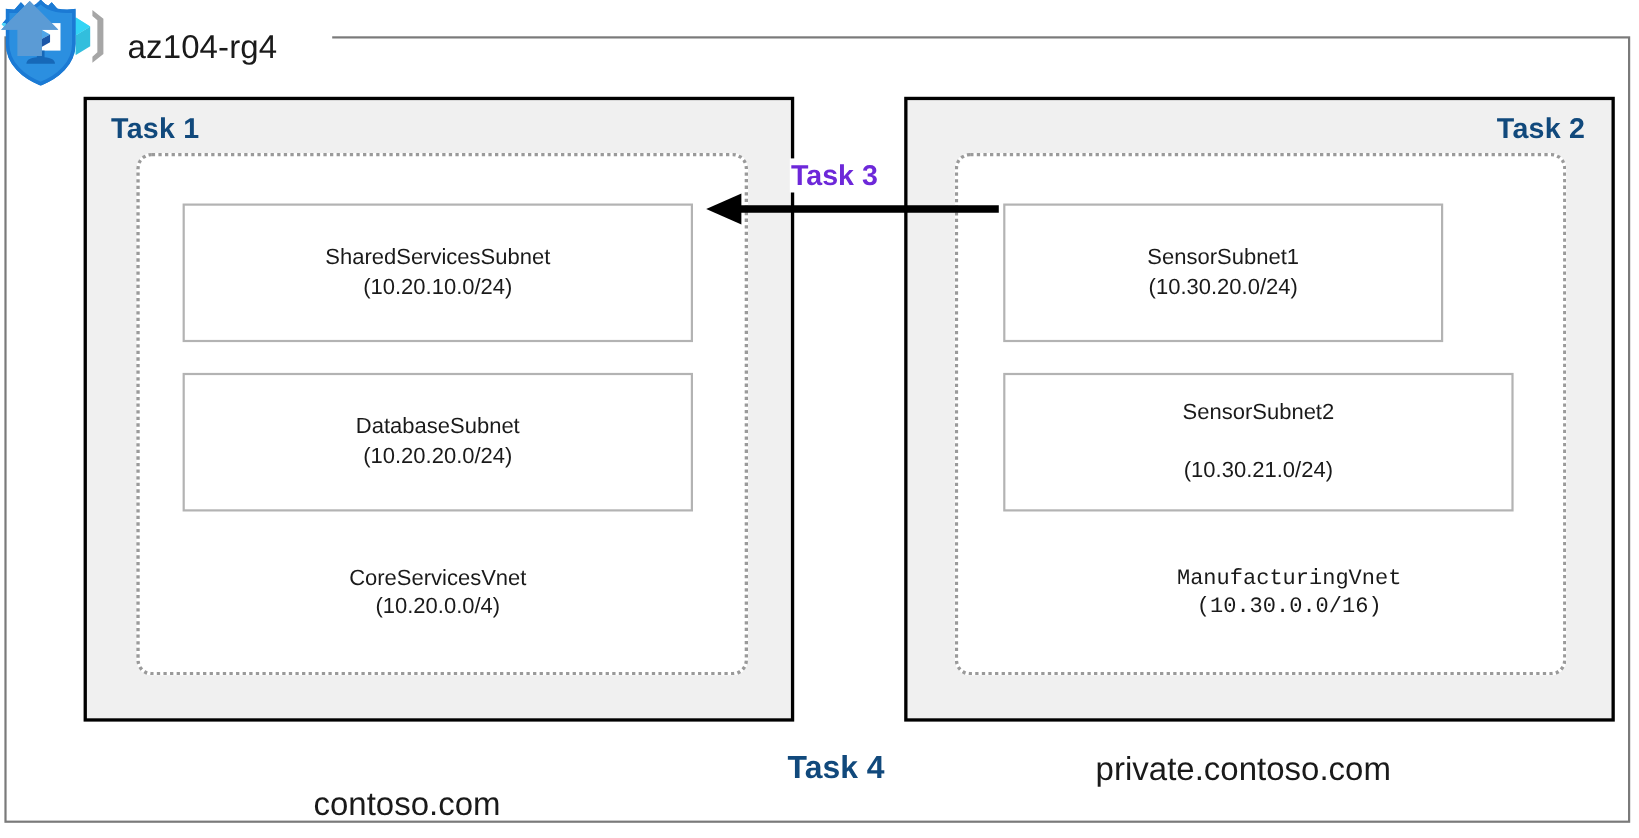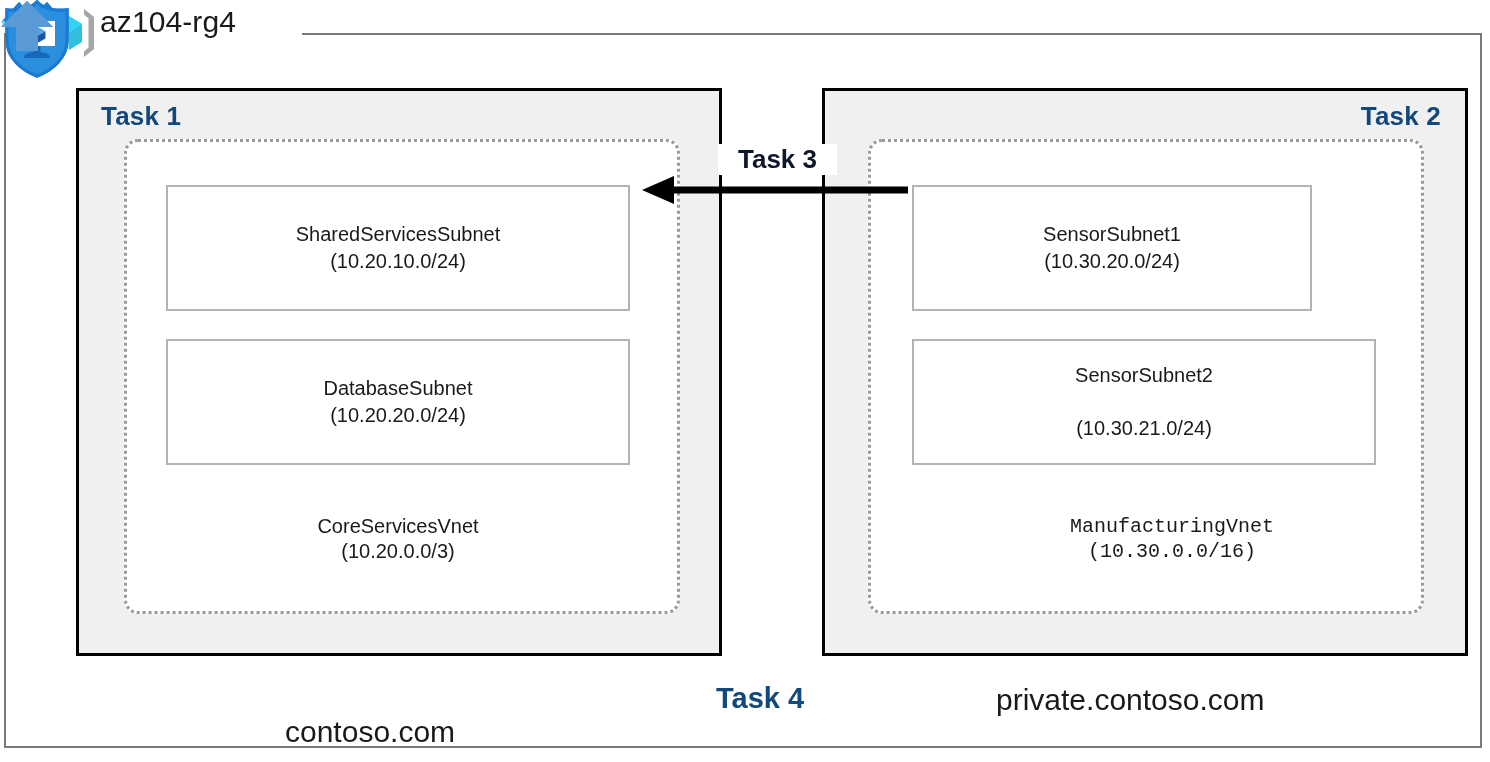--- a/index.html
+++ b/index.html
@@ -37,22 +37,22 @@
     width: 268px;
     height: 66px;
     background: #ffffff;
   }
   .rg-title-bar {
     position: absolute;
     left: 40px;
     top: 5px;
     height: 56px;
     display: flex;
-    align-items: flex-start;
-    gap: 2px;
+    align-items: flex-end;
+    gap: 18px;
   }
   .rg-title-text {
     font-size: 30px;
     color: #1a1a1a;
     white-space: nowrap;
     letter-spacing: 0.1px;
   }
 
   
   .rg-icon {
@@ -151,23 +151,23 @@
     top: 170px;
     width: 270px;
     height: 40px;
   }
   #task3-label {
     position: absolute;
     left: 718px;
     top: 144px;
     font-size: 26px;
     font-weight: bold;
-    color: #0f172a;
-    background: #ffffff;
-    padding: 0 20px;
+    color: #6d28d9;
+    background: #ffffff;
+    padding: 0 1px;
     white-space: nowrap;
   }
   #task4-label {
     position: absolute;
     left: 716px;
     top: 682px;
     font-size: 29px;
     font-weight: bold;
     color: #11497c;
     white-space: nowrap;
@@ -229,21 +229,21 @@
     <div class="node-cidr">(10.20.10.0/24)</div>
   </div>
 
   <div class="subnet-box" id="subnet-database">
     <div class="node-name">DatabaseSubnet</div>
     <div class="node-cidr">(10.20.20.0/24)</div>
   </div>
 
   <div class="vnet-caption" id="vnet1-caption">
     <div class="node-name">CoreServicesVnet</div>
-    <div class="node-cidr">(10.20.0.0/3)</div>
+    <div class="node-cidr">(10.20.0.0/4)</div>
   </div>
 
   <span id="vnet1-glyph">
     <svg class="vnet-glyph" viewBox="0 0 66 46" xmlns="http://www.w3.org/2000/svg">
       <defs>
         <linearGradient id="vg1" x1="0" y1="0" x2="0" y2="1">
           <stop offset="0%" stop-color="#1b7ad4"></stop>
           <stop offset="50%" stop-color="#1b7ad4"></stop>
           <stop offset="50%" stop-color="#4fd5f7"></stop>
           <stop offset="100%" stop-color="#4fd5f7"></stop>

